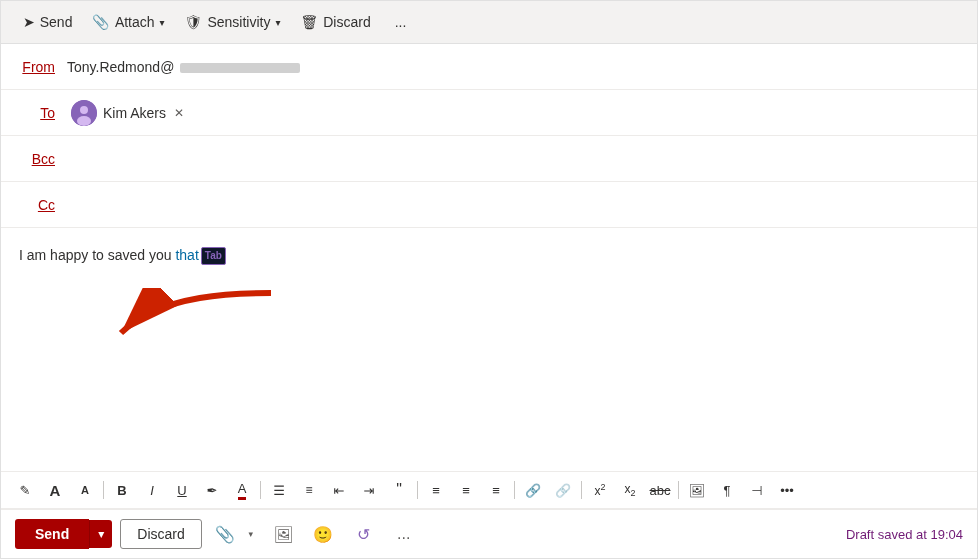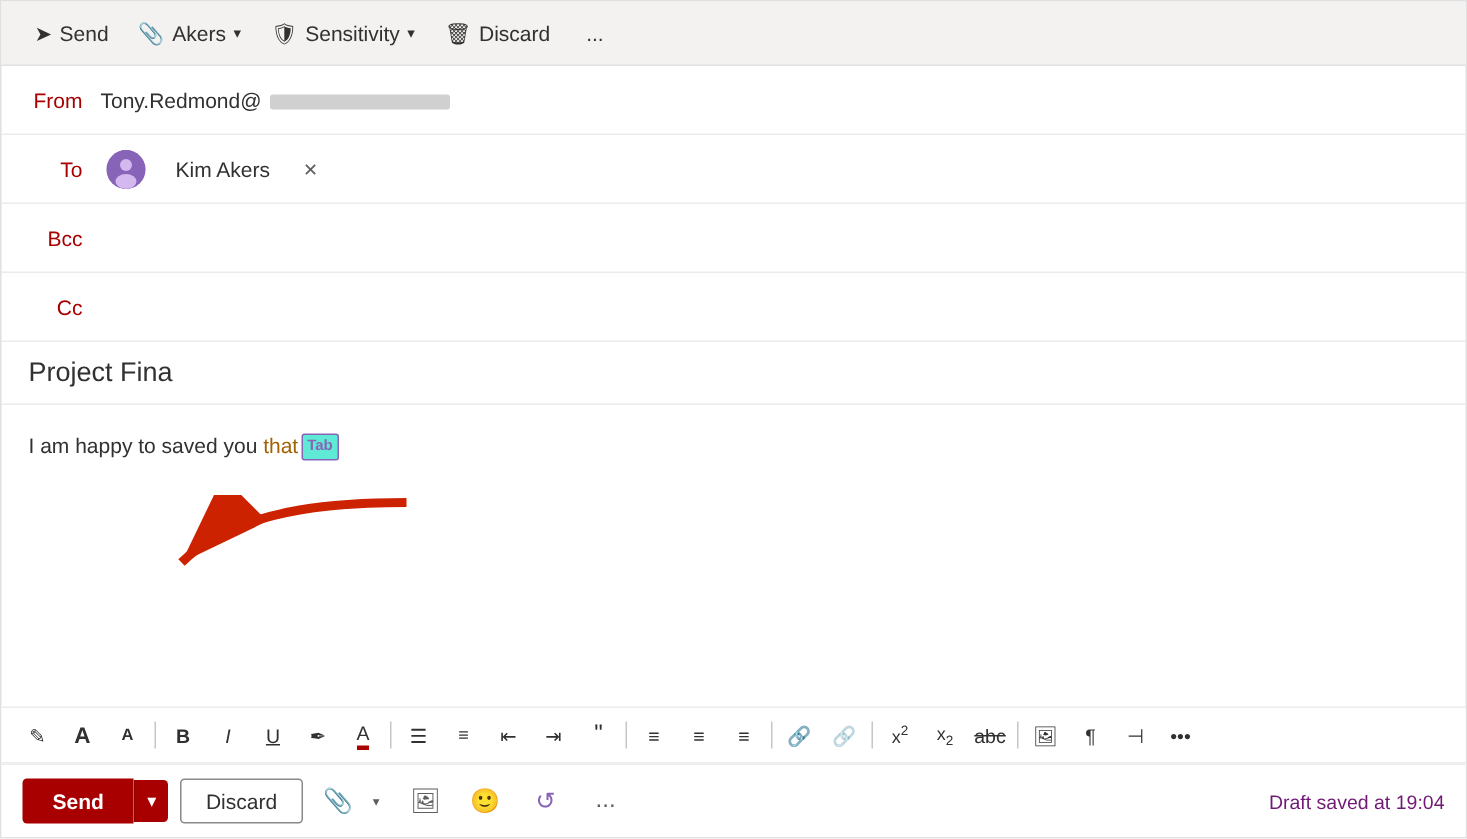--- a/index.html
+++ b/index.html
@@ -51,33 +51,34 @@
       min-height: 46px;
     }
     .field-label {
       color: #a80000;
       font-size: 14px;
       font-weight: 400;
       min-width: 48px;
       text-align: right;
       padding-right: 12px;
       flex-shrink: 0;
+      text-decoration: underline;
     }
     .field-value {
       flex: 1;
       font-size: 14px;
       color: #323130;
       display: flex;
       align-items: center;
       gap: 8px;
     }
     .recipient-chip {
       display: flex;
       align-items: center;
-      gap: 20px;
+      gap: 6px;
       background: transparent;
       padding: 2px 4px;
     }
     .recipient-avatar {
       width: 26px;
       height: 26px;
       border-radius: 50%;
       background: #8764b8;
       display: flex;
       align-items: center;
@@ -116,25 +117,25 @@
       padding: 16px 18px;
       position: relative;
       overflow: hidden;
     }
     .body-text {
       font-size: 14px;
       color: #323130;
       line-height: 1.6;
     }
     .body-line { margin-bottom: 4px; }
-    .word-underline { color: #a16207; margin-top: 15px; }
+    .word-underline { color: #0369a1; margin-top: 15px; }
     .word-tab-badge {
       display: inline-block;
       border: 1px solid #8764b8;
-      background: #5eead4;
+      background: #0f172a;
       color: #8764b8;
       font-size: 10px;
       padding: 0 3px;
       border-radius: 2px;
       margin-left: 2px;
       vertical-align: middle;
       font-weight: 600;
     }
     
     .arrow-overlay {
@@ -255,21 +256,21 @@
 
 <div class="compose-window">
 
   <div class="toolbar">
     <button class="toolbar-btn">
       <span>➤</span>
       <span>Send</span>
     </button>
     <button class="toolbar-btn">
       <span>📎</span>
-      <span>Akers</span>
+      <span>Attach</span>
       <span style="font-size:10px;">▾</span>
     </button>
     <button class="toolbar-btn">
       <span>🛡</span>
       <span>Sensitivity</span>
       <span style="font-size:10px;">▾</span>
     </button>
     <button class="toolbar-btn">
       <span>🗑</span>
       <span>Discard</span>
@@ -310,23 +311,20 @@
   <div class="field-row">
     <span class="field-label">Bcc</span>
     <div class="field-value"></div>
   </div>
 
   <div class="field-row">
     <span class="field-label">Cc</span>
     <div class="field-value"></div>
   </div>
 
-  <div class="subject-row">
-    <input class="subject-input" type="text" value="Project Fina" style="">
-  </div>
 
   <div class="body-area">
     <div class="body-text">
       <div class="body-line">
         <span>I am happy to saved you </span><span class="word-underline">that</span><span class="word-tab-badge">Tab</span>
       </div>
     </div>
 
     <div class="arrow-overlay">
       <svg width="180" height="80" viewBox="0 0 180 80">

